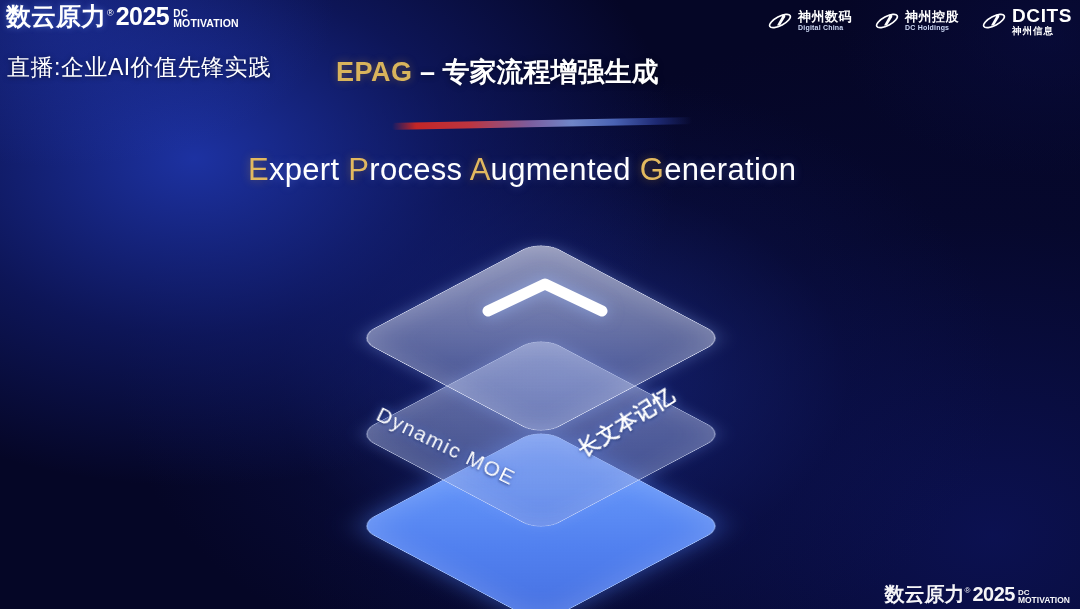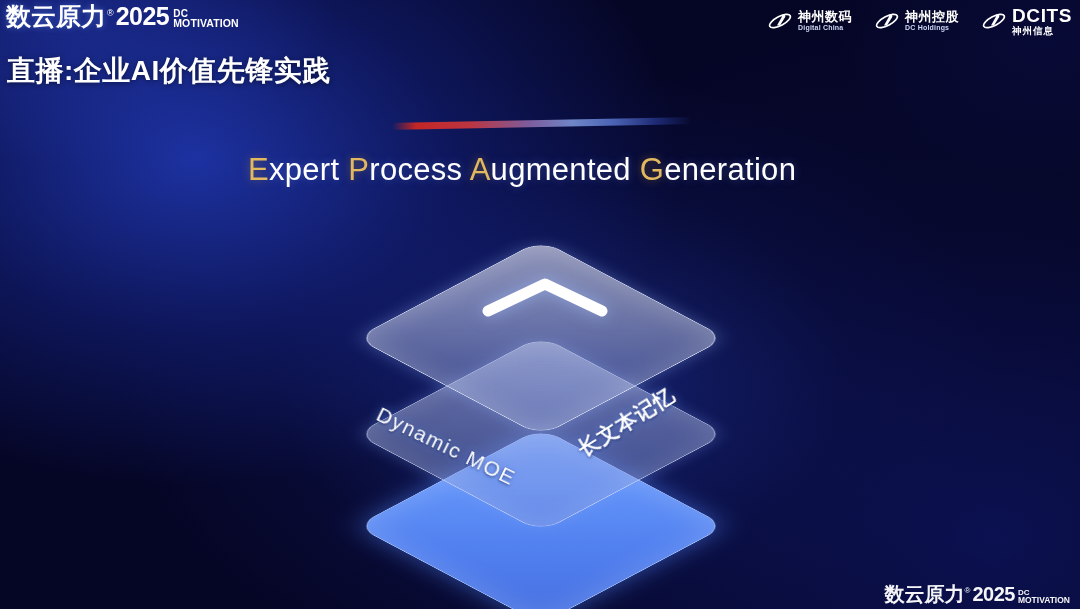--- a/index.html
+++ b/index.html
@@ -81,22 +81,22 @@
     font-weight: 700;
     color: #ffffff;
     letter-spacing: 0.1px;
     margin-top: -1px;
   }
 
   .hdr-sub {
     position: absolute;
     left: 7px;
     top: 52px;
-    font-size: 28px;
-    font-weight: 700;
+    font-size: 23px;
+    font-weight: 400;
     color: #ffffff;
     letter-spacing: 0.5px;
     z-index: 6;
     text-shadow: 0 1px 5px rgba(0,0,0,0.5);
   }
 
   
   .partners {
     position: absolute;
     right: 8px;
@@ -406,20 +406,23 @@
         <circle cx="33" cy="12" r="3.6" fill="#ffffff"></circle>
       </svg>
       <span class="partner-txt">
         <span class="partner-cn big">DCITS</span>
         <span class="partner-en cn2">神州信息</span>
       </span>
     </div>
 
   </div>
 
+  <div class="title">
+    <span class="gold">EPAG</span><span class="wht"> – 专家流程增强生成</span>
+  </div>
 
   <div class="divider"></div>
 
   <div class="subtitle">
     <span class="cap">E</span><span class="rest">xpert </span><span class="cap">P</span><span class="rest">rocess </span><span class="cap">A</span><span class="rest">ugmented </span><span class="cap">G</span><span class="rest">eneration</span>
   </div>
 
   <div class="stack">
 
     <div class="plate-wrap">

